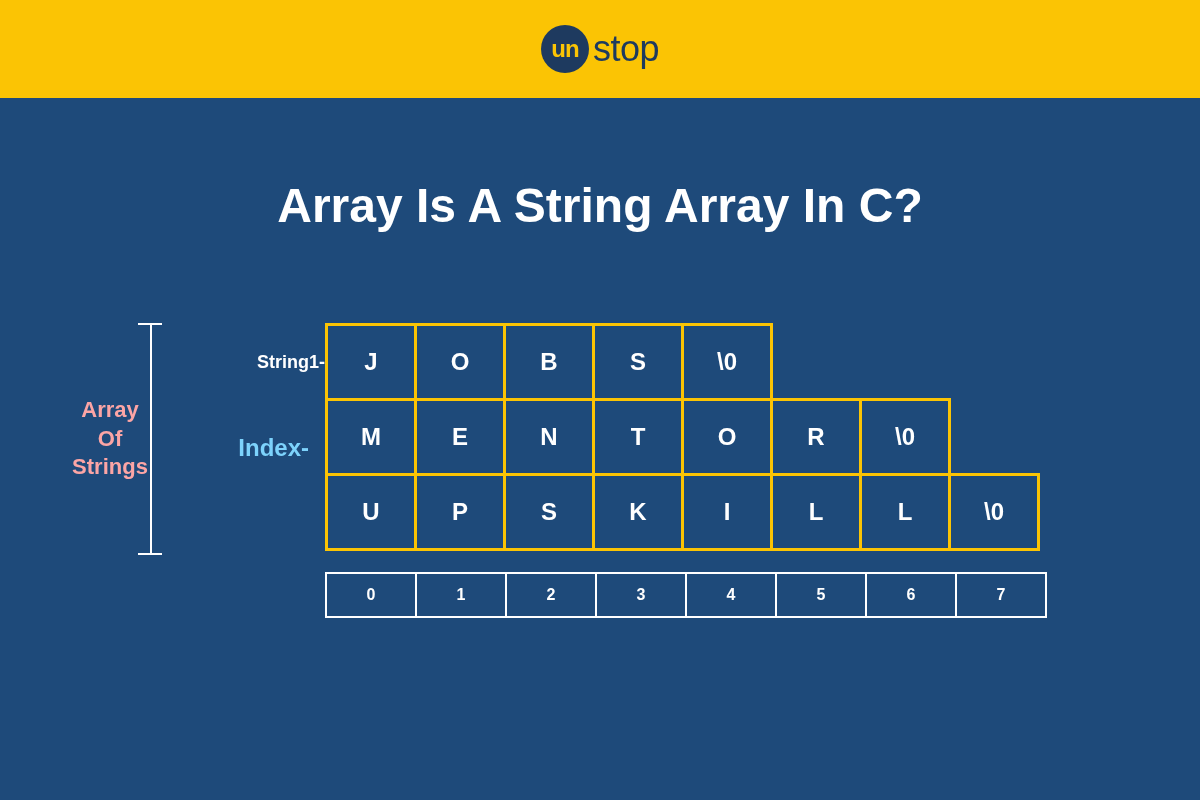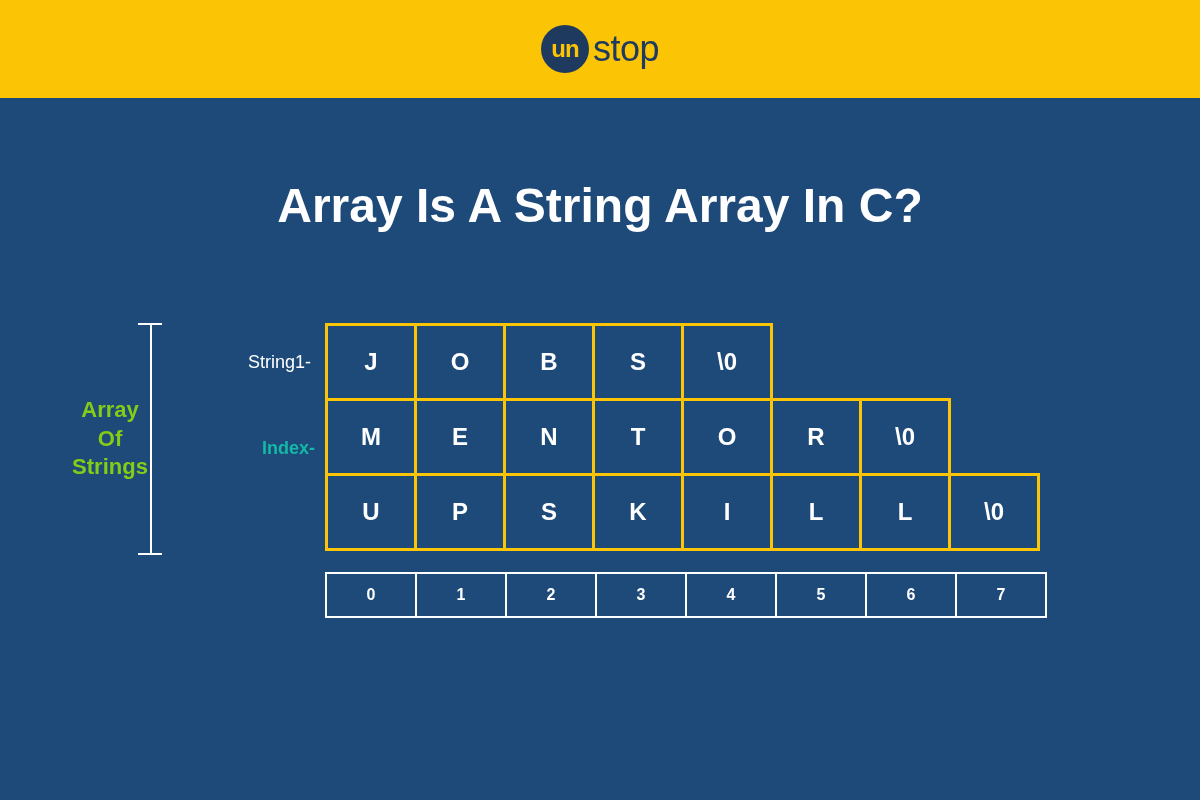--- a/index.html
+++ b/index.html
@@ -77,53 +77,52 @@
     .bracket-top, .bracket-bottom {
       width: 24px;
       height: 2px;
       background: white;
       position: absolute;
       left: 63px;
     }
     .bracket-top { top: 0; }
     .bracket-bottom { bottom: 0; }
     .bracket-label {
-      color: #84cc16;
+      color: #fca5a5;
       font-weight: bold;
       font-size: 22px;
       text-align: center;
       line-height: 1.3;
       position: absolute;
       left: -10px;
       width: 90px;
     }
     .labels-col {
       width: 120px;
       display: flex;
       flex-direction: column;
     }
     .row-label {
       height: 78px;
       display: flex;
       align-items: center;
       justify-content: flex-end;
-      padding-right: 14px;
-      color: white;
-      font-weight: normal;
+      color: white;
+      font-weight: bold;
       font-size: 18px;
     }
     .index-label {
       height: 46px;
       display: flex;
       align-items: center;
       justify-content: flex-end;
-      padding-right: 10px;
-      color: #14b8a6;
-      font-weight: bold;
-      font-size: 18px;
+      padding-right: 16px;
+      color: #7dd3fc;
+      font-weight: bold;
+      font-size: 24px;
       margin-top: 24px;
     }
     .grid-col {
       display: flex;
       flex-direction: column;
     }
     .cell-row {
       display: flex;
     }
     .cell {

